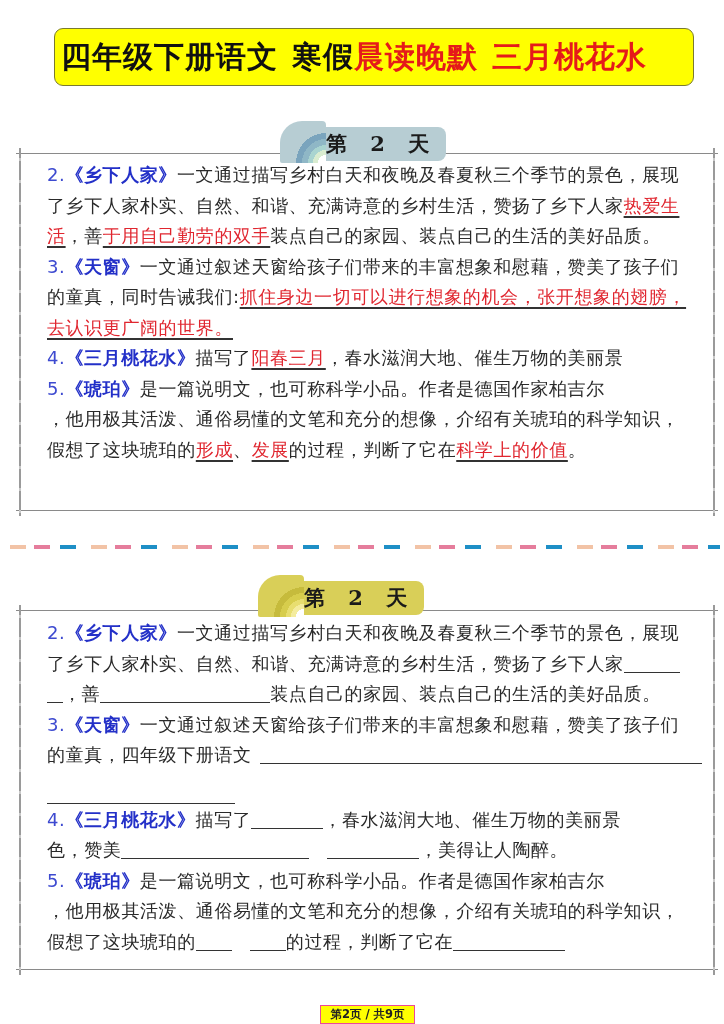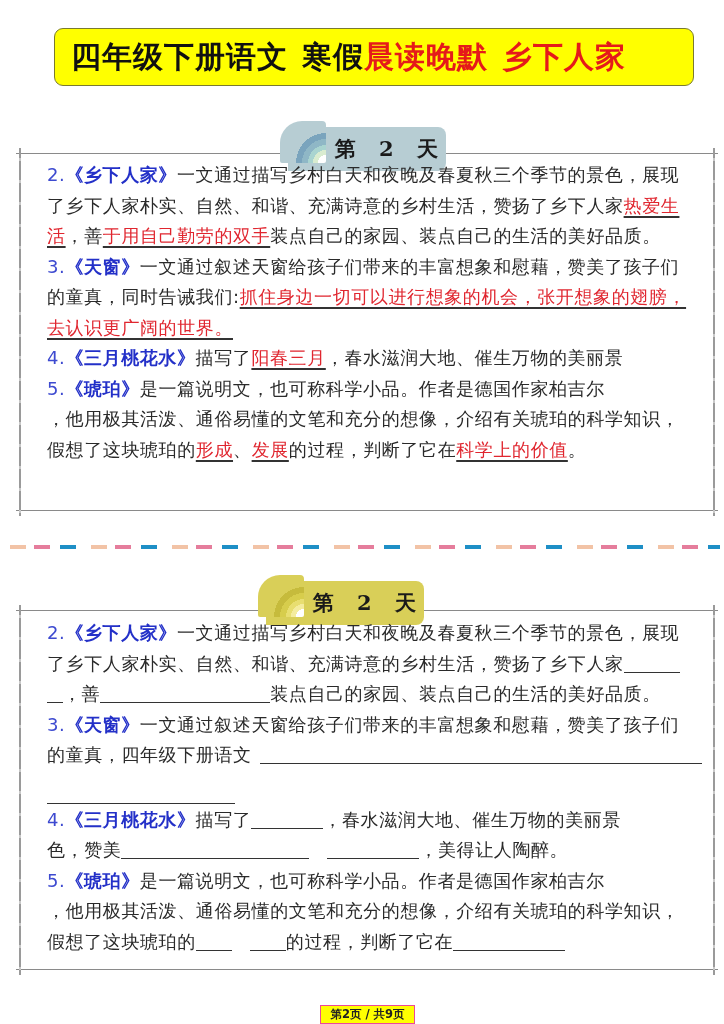--- a/index.html
+++ b/index.html
@@ -2,21 +2,21 @@
 <html><head>
 <meta charset="utf-8">
 <style>
   * { box-sizing: border-box; margin: 0; padding: 0; }
   html, body { width: 724px; height: 1024px; background: #ffffff; overflow: hidden; }
   body { position: relative; font-family: "DejaVu Sans", "Liberation Sans", sans-serif; color: #222; }
 
   .title-banner {
     position: absolute; left: 54px; top: 28px; width: 640px; height: 58px;
     background: #ffff00; border: 1.5px solid #7a7a30; border-radius: 9px;
-    display: flex; align-items: center; padding-left: 16px;
+    display: flex; align-items: center; padding-left: 6px;
     font-family: "DejaVu Serif", "Liberation Serif", serif;
     font-size: 30px; font-weight: bold; letter-spacing: 1px; white-space: nowrap;
   }
   .title-banner .black { color: #111; }
   .title-banner .red { color: #e51a1a; }
   .title-banner .gap { display: inline-block; width: 14px; }
 
   .card {
     position: absolute; left: 16px; width: 702px;
     border-top: 1.5px solid #8a8a8a; border-bottom: 1.5px solid #8a8a8a;
@@ -24,23 +24,23 @@
   .card::before, .card::after {
     content: ""; position: absolute; top: -6px; bottom: -6px; width: 2px;
     background: repeating-linear-gradient(to bottom, #9a9a9a 0 10px, #c8c8c8 10px 13px, #9a9a9a 13px 22px);
   }
   .card::before { left: 3px; }
   .card::after { right: 3px; }
   .card-1 { top: 153px; height: 358px; }
   .card-2 { top: 610px; height: 360px; }
 
   .day-badge {
-    position: absolute; height: 44px; width: 158px;
+    position: absolute; height: 34px; width: 158px;
     border-radius: 0 8px 8px 0;
-    display: flex; align-items: center; justify-content: flex-end; padding-left: 38px;
+    display: flex; align-items: center; justify-content: flex-start; padding-left: 38px;
     font-family: "DejaVu Serif", "Liberation Serif", serif;
     font-size: 21px; font-weight: bold; color: #1a1a1a; letter-spacing: 8px;
   }
   .day-badge .ribbon {
     position: absolute; left: -8px; top: -6px; width: 46px; height: 42px;
     border-radius: 22px 4px 2px 2px;
   }
   .badge-1 { left: 288px; top: 127px; background: #b7cdd3; }
   .badge-1 .ribbon { background: radial-gradient(circle at 100% 100%, #ffffff 0 8px, #d9ecd0 8px 13px, #a9d4d0 13px 18px, #8fb7c6 18px 24px, #7aa4bd 24px 30px, #b7cdd3 30px); }
   .badge-2 { left: 266px; top: 581px; background: #d9cf58; }
@@ -75,21 +75,21 @@
 </style>
 </head>
 <body>
 
 <div class="title-banner">
   <span class="black">四年级下册语文</span>
   <span class="gap"></span>
   <span class="black">寒假</span>
   <span class="red">晨读晚默</span>
   <span class="gap"></span>
-  <span class="red">乡下人家</span>
+  <span class="red">三月桃花水</span>
 </div>
 
 <div class="card card-1"></div>
 <div class="day-badge badge-1">
   <span class="ribbon"></span>
   <span>第 2 天</span>
 </div>
 
 <div class="content content-1">
 

